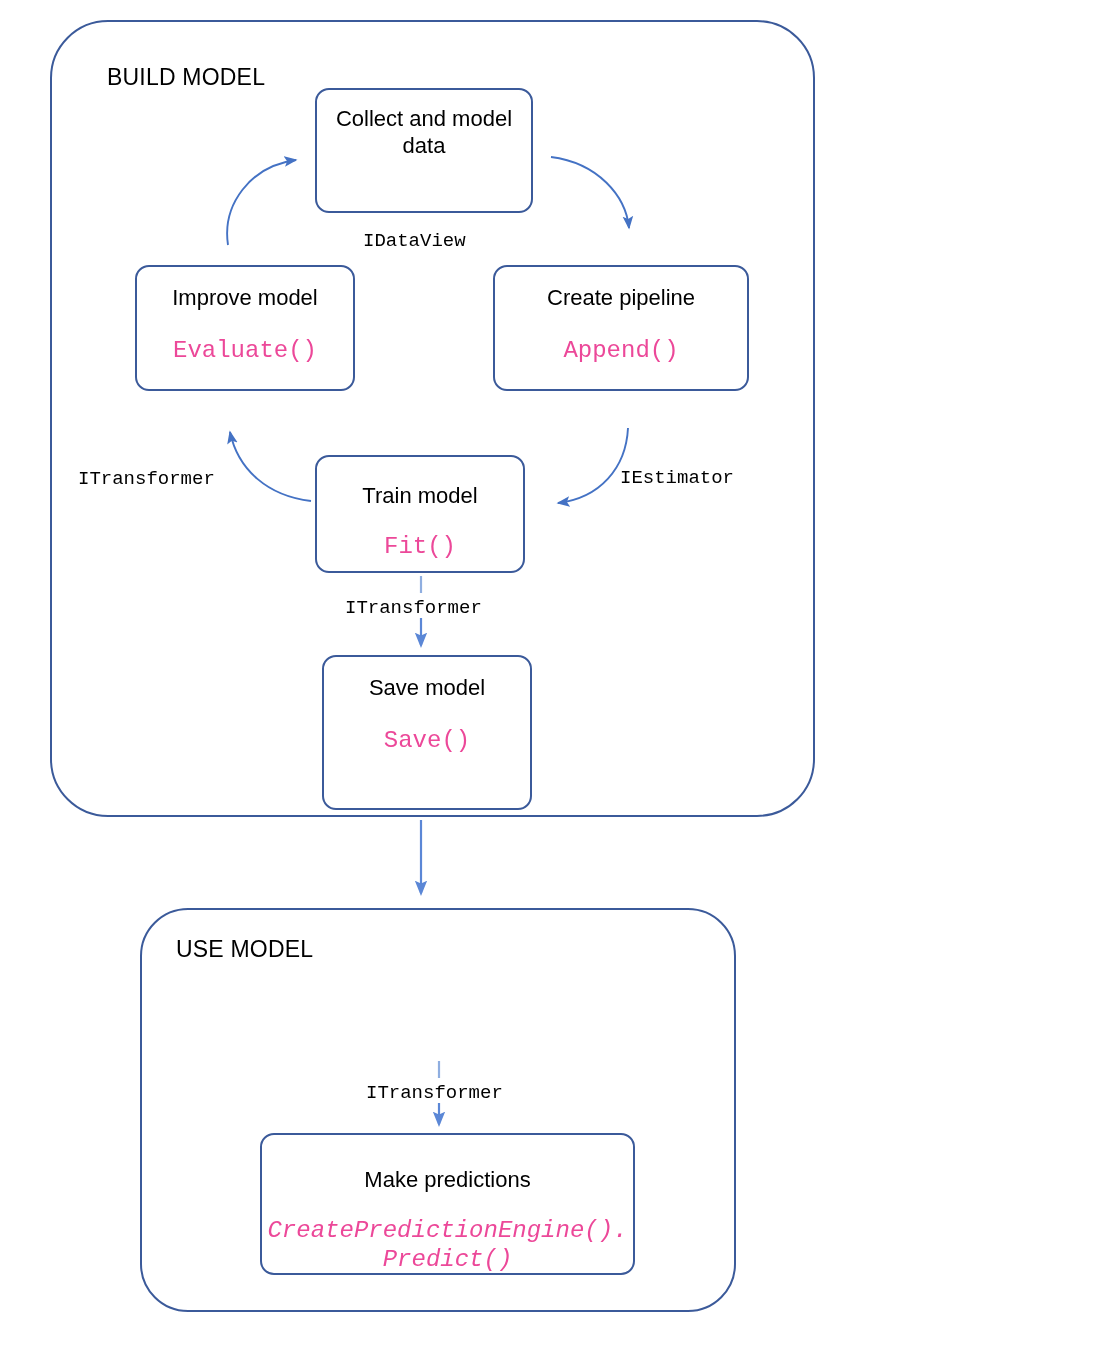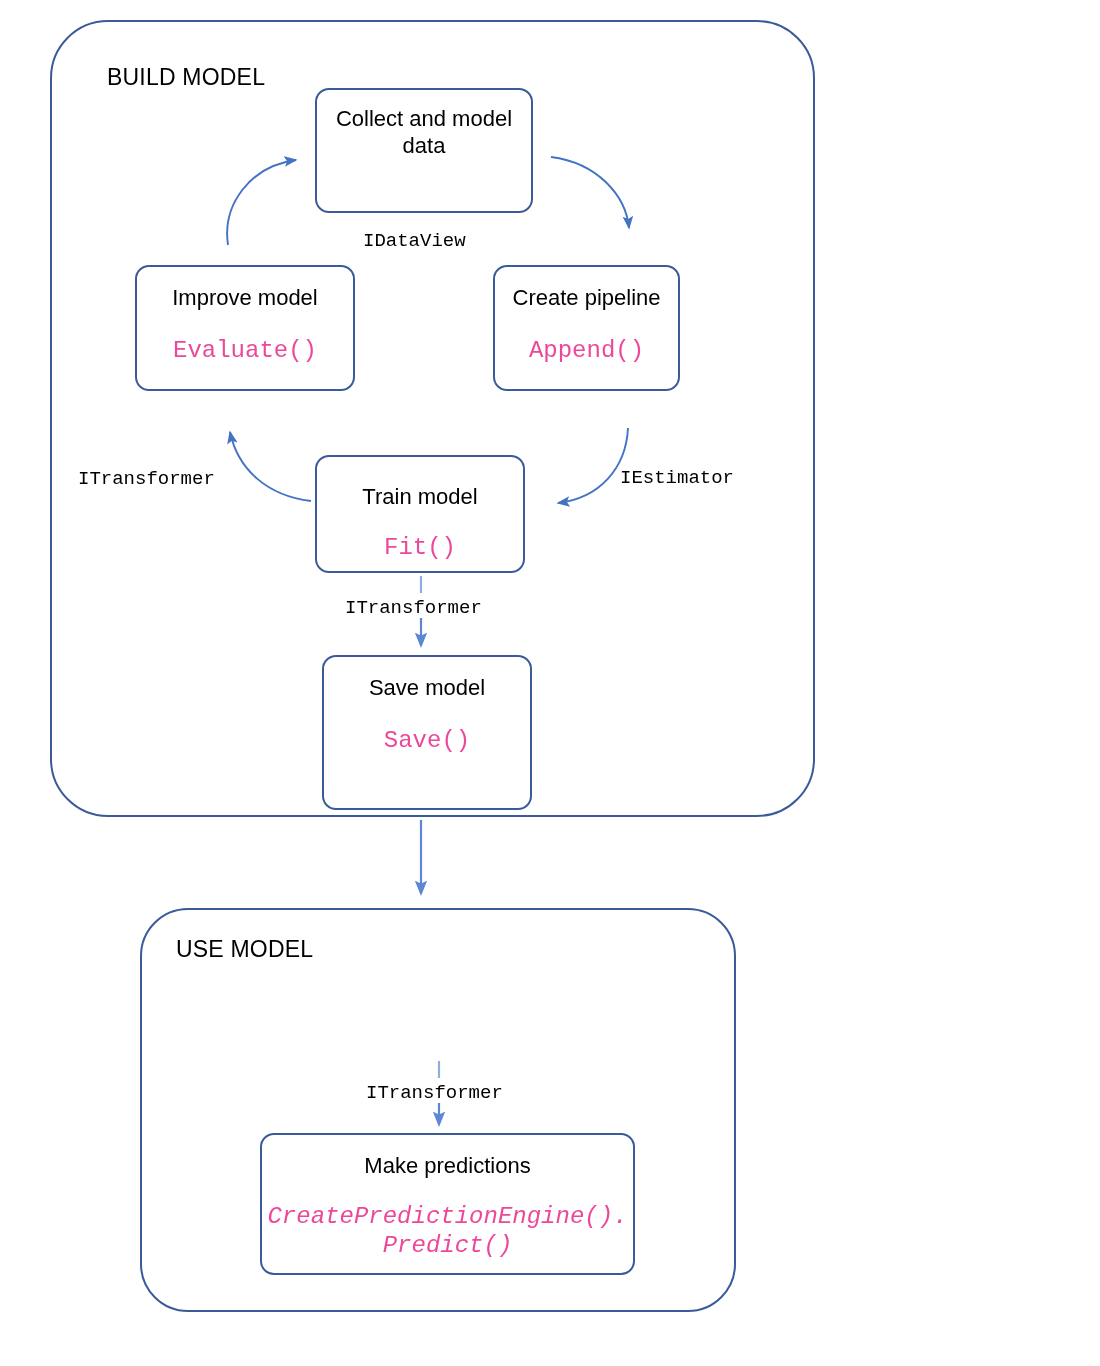--- a/index.html
+++ b/index.html
@@ -81,33 +81,33 @@
     line-height: 1.22;
     white-space: pre-line;
   }
 
   #node-collect { left: 315px; top: 88px;  width: 218px; height: 125px; padding-top: 16px; }
   #node-collect .title { }
 
   #node-improve { left: 135px; top: 265px; width: 220px; height: 126px; padding-top: 18px; }
   #node-improve .method { margin-top: 24px; }
 
-  #node-pipeline { left: 493px; top: 265px; width: 187px; height: 126px; padding-top: 18px; }
+  #node-pipeline { left: 493px; top: 265px; width: 256px; height: 126px; padding-top: 18px; }
   #node-pipeline .method { margin-top: 24px; }
 
-  #node-train { left: 315px; top: 455px; width: 210px; height: 118px; padding-top: 27px; }
+  #node-train { left: 315px; top: 455px; width: 210px; height: 118px; padding-top: 16px; justify-content: center; }
   #node-train .method { margin-top: 22px; }
 
   #node-save { left: 322px; top: 655px; width: 210px; height: 155px; padding-top: 18px; }
   #node-save .method { margin-top: 24px; }
 
   #node-load { left: 334px; top: 940px; width: 210px; height: 118px; padding-top: 16px; }
   #node-load .method { margin-top: 22px; }
 
-  #node-predict { left: 260px; top: 1133px; width: 375px; height: 142px; padding-top: 18px; }
+  #node-predict { left: 260px; top: 1133px; width: 375px; height: 142px; padding-top: 32px; }
   #node-predict .method { margin-top: 22px; font-style: italic; }
 
   
   .edge-label {
     position: absolute;
     font-family: "Liberation Mono", monospace;
     font-size: 19px;
     color: #000000;
     white-space: nowrap;
   }

